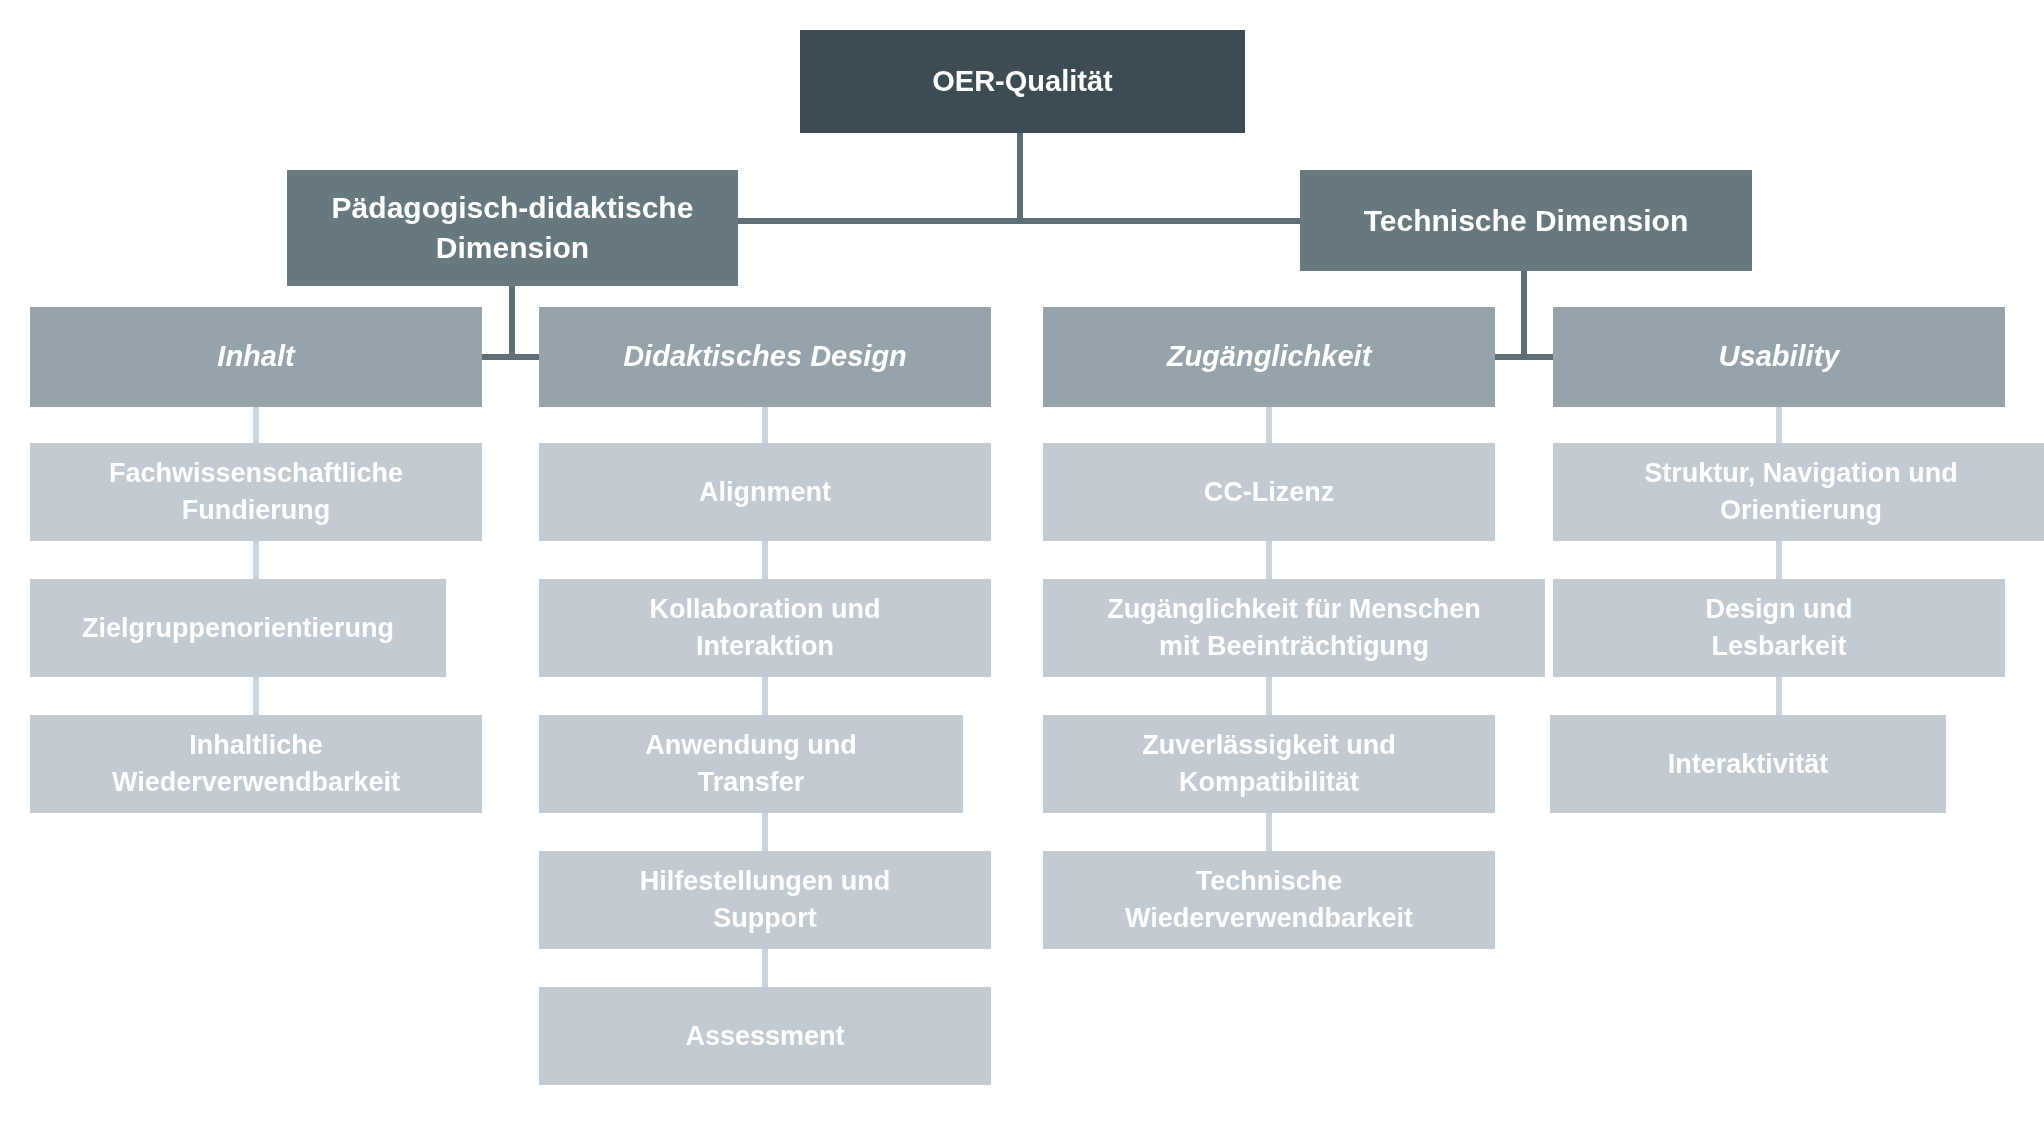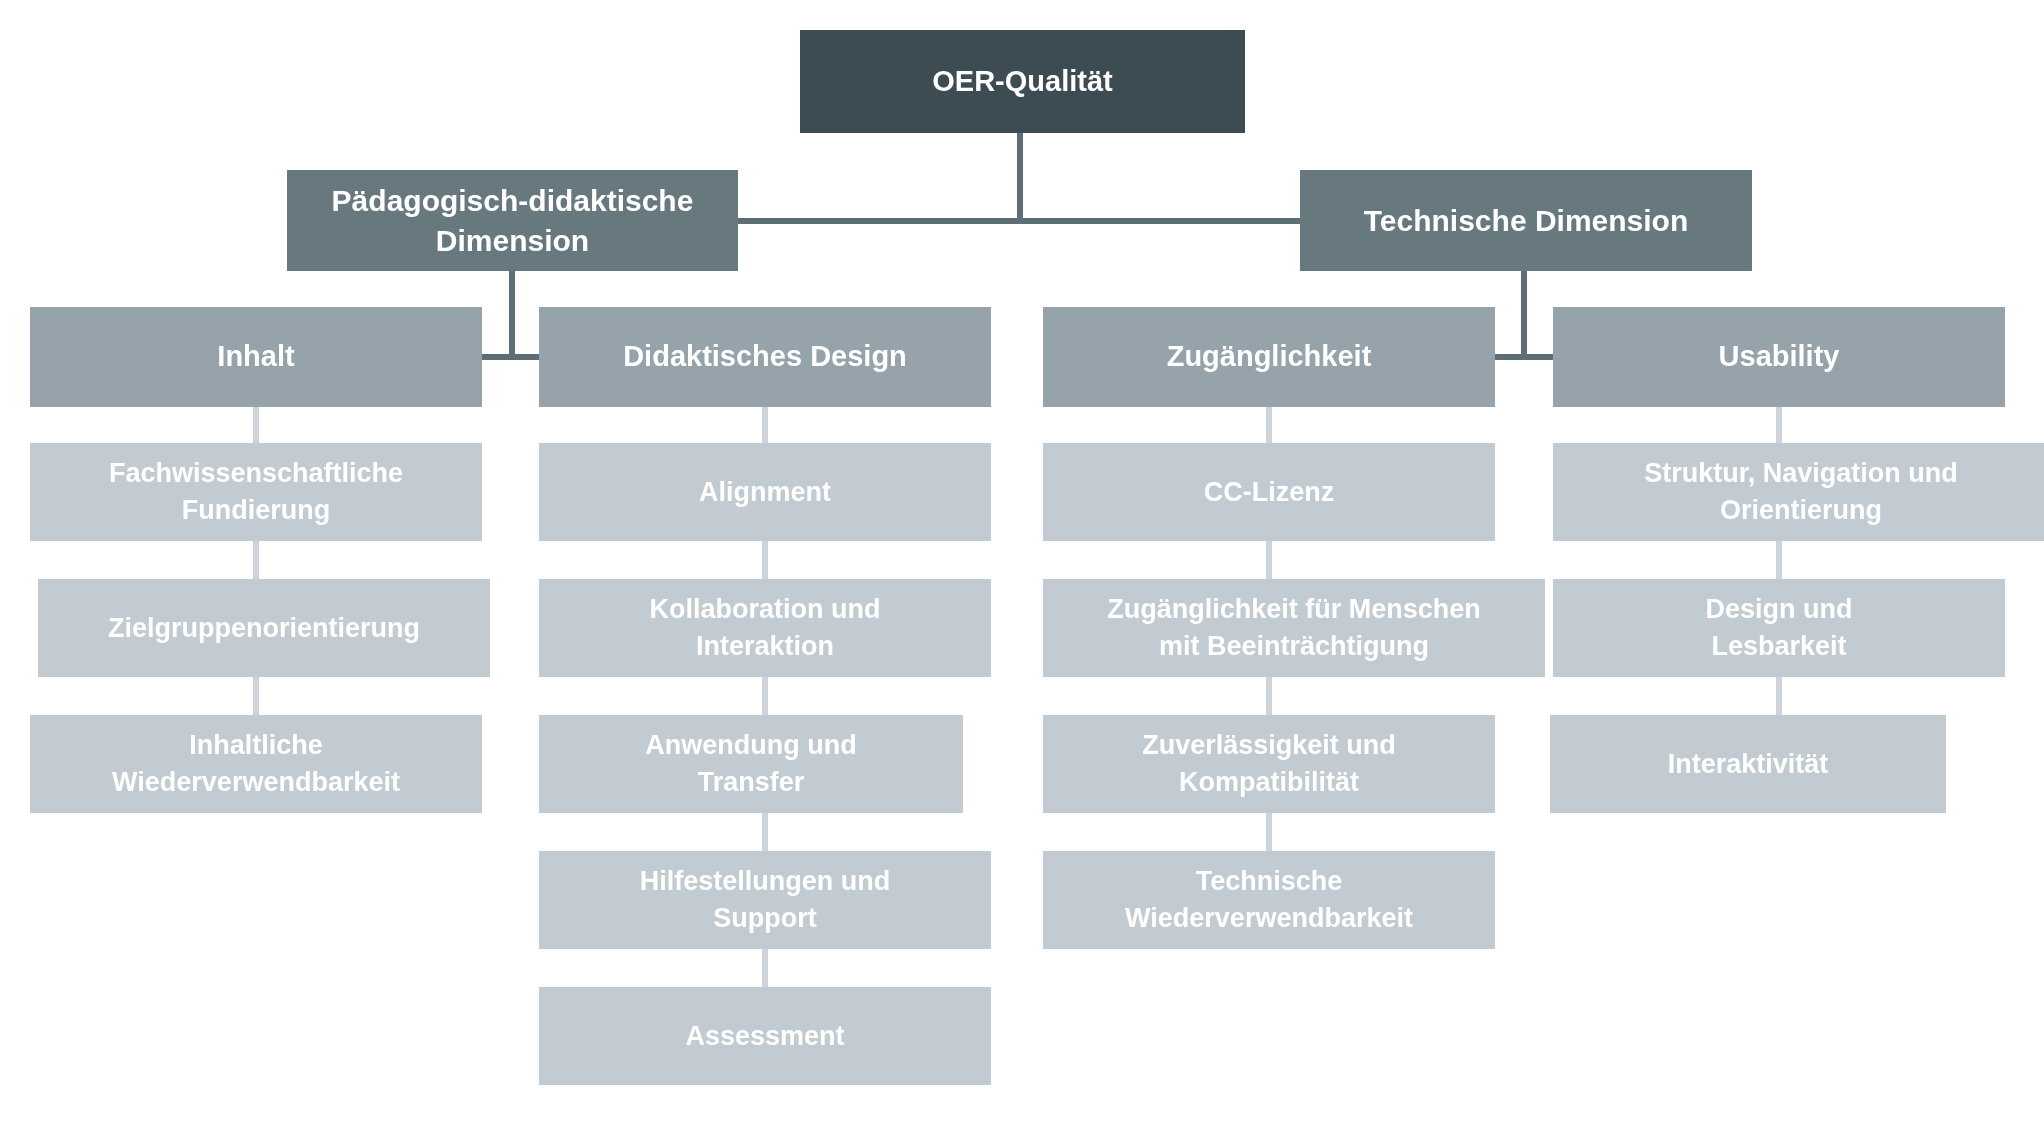--- a/index.html
+++ b/index.html
@@ -28,21 +28,21 @@
     width: 100%;
     text-align: center;
     white-space: pre-line;
     color: var(--text, #ffffff);
     font-weight: bold;
   }
   .root-box { background: var(--root_box, #3d4c53); }
   .root-box .lbl { font-size: 29px; line-height: 1.3; }
   .dim-box { background: var(--dimension_box, #67787f); }
   .dim-box .lbl { font-size: 30px; line-height: 1.32; }
-  .cat-box { background: var(--category_box, #96a3ab); }
+  .cat-box { background: var(--category_box, #96a3ab); font-style: italic; }
   .cat-box .lbl { font-size: 29px; line-height: 1.3; }
   .leaf-box { background: var(--leaf_box, #c2cbd1); }
   .leaf-box .lbl { font-size: 27px; line-height: 1.37; }
   .line {
     position: absolute;
   }
   .line.dark { background: var(--connector_dark, #5d6e77); }
   .line.light { background: var(--connector_light, #ced5da); }
 </style>
 </head>
@@ -73,21 +73,21 @@
   <div class="line light" style="left:1266px; top:813px; width:6px; height:38px"></div>
 
   <div class="line light" style="left:1776px; top:407px; width:6px; height:36px"></div>
   <div class="line light" style="left:1776px; top:541px; width:6px; height:38px"></div>
   <div class="line light" style="left:1776px; top:677px; width:6px; height:38px"></div>
 
   <div class="box root-box" style="left:800px; top:30px; width:445px; height:103px">
     <span class="lbl">OER-Qualität</span>
   </div>
 
-  <div class="box dim-box" style="left:287px; top:170px; width:451px; height:101px">
+  <div class="box dim-box" style="left:287px; top:170px; width:451px; height:116px">
     <span class="lbl">Pädagogisch-didaktische
 Dimension</span>
   </div>
   <div class="box dim-box" style="left:1300px; top:170px; width:452px; height:101px">
     <span class="lbl">Technische Dimension</span>
   </div>
 
   <div class="box cat-box" style="left:30px; top:307px; width:452px; height:100px">
     <span class="lbl">Inhalt</span>
   </div>
@@ -98,21 +98,21 @@
     <span class="lbl">Zugänglichkeit</span>
   </div>
   <div class="box cat-box" style="left:1553px; top:307px; width:452px; height:100px">
     <span class="lbl">Usability</span>
   </div>
 
   <div class="box leaf-box" style="left:30px; top:443px; width:452px; height:98px">
     <span class="lbl">Fachwissenschaftliche
 Fundierung</span>
   </div>
-  <div class="box leaf-box" style="left:38px; top:579px; width:452px; height:98px">
+  <div class="box leaf-box" style="left:30px; top:579px; width:416px; height:98px">
     <span class="lbl">Zielgruppenorientierung</span>
   </div>
   <div class="box leaf-box" style="left:30px; top:715px; width:452px; height:98px">
     <span class="lbl">Inhaltliche
 Wiederverwendbarkeit</span>
   </div>
 
   <div class="box leaf-box" style="left:539px; top:443px; width:452px; height:98px">
     <span class="lbl">Alignment</span>
   </div>

